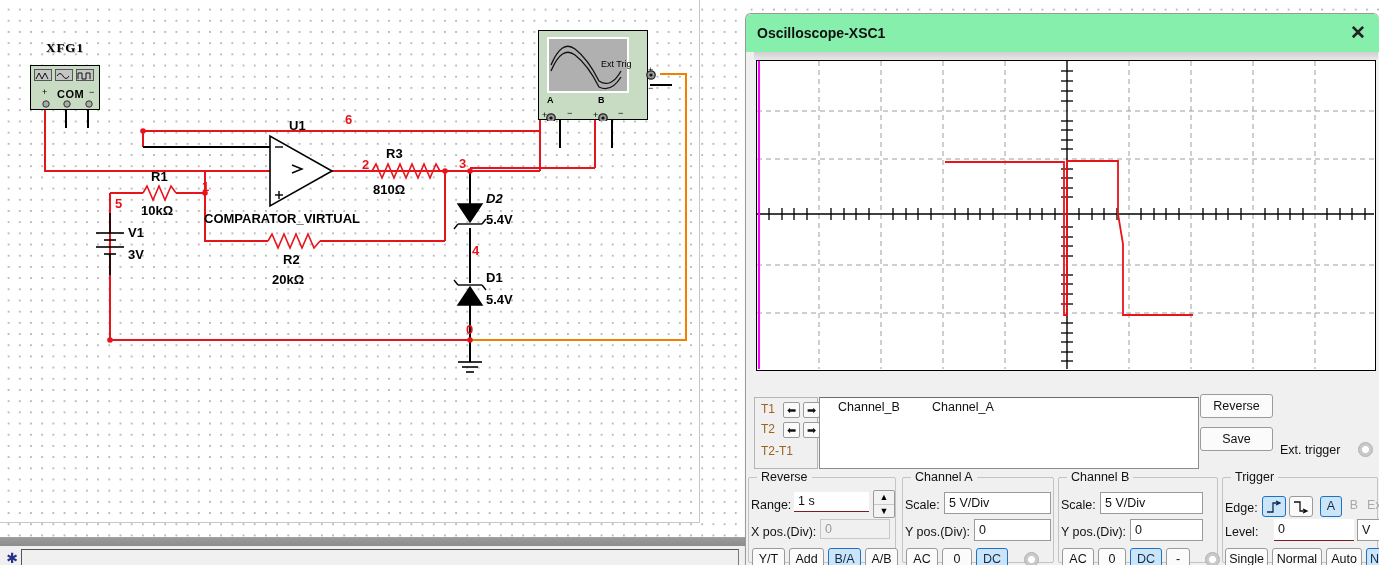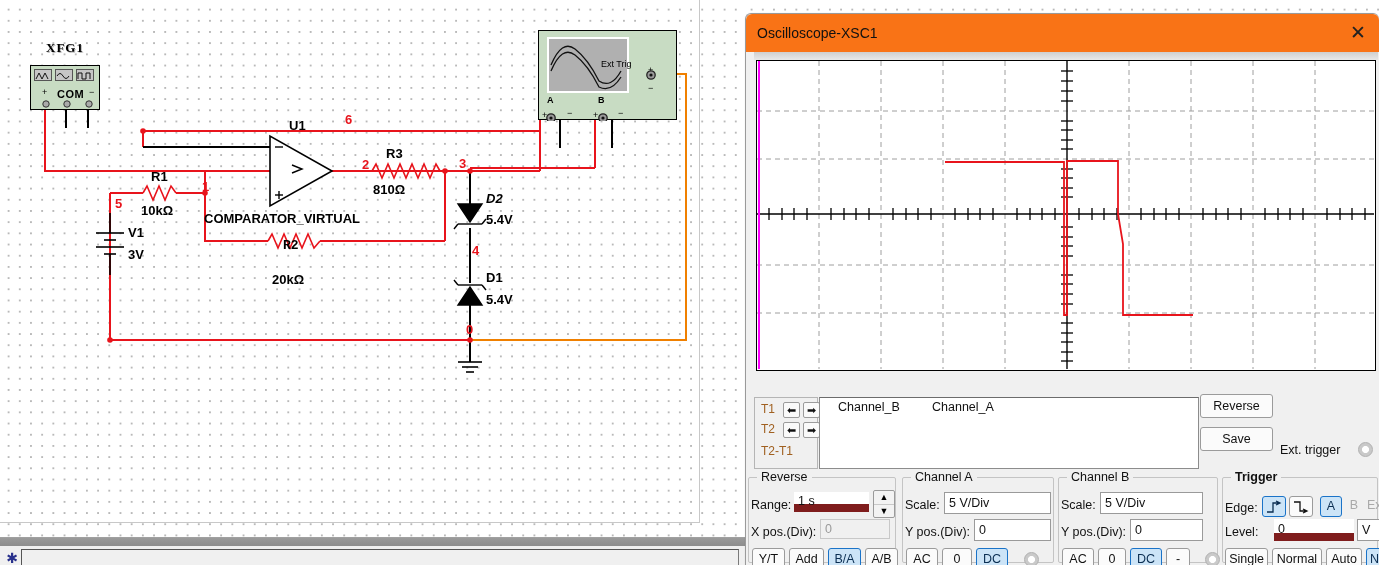--- a/index.html
+++ b/index.html
@@ -74,22 +74,22 @@
   
   #scope{
     position:absolute; left:745px; top:13px; width:634px; height:552px;
     background:#f0f0f0;
     border:1px solid #9a9a9a; border-bottom:none; border-right:none;
     border-top-left-radius:6px; border-top-right-radius:6px;
     box-shadow:0 0 0 1px rgba(0,0,0,.02);
   }
   #scope-title{
     position:absolute; left:0; top:0; right:0; height:38px;
-    background:#f97316;
-    border-top-left-radius:6px; border-top-right-radius:6px;
+    background:#86efac;
+    border-top-left-radius:6px; border-top-right-radius:6px;font-weight:bold;
   }
   #scope-title .t{
     position:absolute; left:11px; top:11px; font-size:14px; color:#111;
   }
   #scope-close{
     position:absolute; right:6px; top:6px; width:30px; height:26px;
     text-align:center; line-height:26px; font-size:19px; color:#222; cursor:pointer;
   }
 
   
@@ -148,21 +148,21 @@
   }
   .gbox > .glegend{
     position:absolute; top:-8px; left:8px; background:#f0f0f0;
     padding:0 4px; font-size:12.5px; color:#111;
   }
   .fld{
     position:absolute; background:#fff; border:1px solid #9a9a9a;
     font-size:12.5px; color:#111; padding-left:4px;
   }
   .fld.ro{ background:#f0f0f0; border-color:#c8c8c8; color:#9a9a9a; }
-  .fld.focus{ border:none; border-bottom:8px solid #7f1d1d; background:#fff; }
+  .fld.focus{ border:none; border-bottom:1px solid #7f1d1d; background:#fff; }
   .ftxt{ position:absolute; font-size:12.5px; color:#111; }
   .spin{
     position:absolute; width:22px; height:28px; background:#f3f3f3;
     border:1px solid #9b9b9b; border-radius:2px; cursor:pointer;
   }
   .spin .half{ position:absolute; left:0; width:20px; height:13px; text-align:center; font-size:9px; line-height:13px; }
 </style>
 </head>
 <body>
 
@@ -315,21 +315,21 @@
     <div class="pin-lbl" style="left:26px;top:22px;font-size:11px;font-weight:bold;letter-spacing:0.5px;">COM</div>
     <div class="pin-sign" style="left:58px;top:21px;">−</div>
     <svg style="position:absolute;left:0;top:32px" width="70" height="12">
       <circle cx="15" cy="6" r="3.2" fill="#aaa" stroke="#333"></circle>
       <circle cx="36" cy="6" r="3.2" fill="#aaa" stroke="#333"></circle>
       <circle cx="58" cy="6" r="3.2" fill="#aaa" stroke="#333"></circle>
     </svg>
   </div>
 
   <div class="refdes-shadow" style="left:583px;top:0;margin-top:36px;">XSC1</div>
-  <div class="instr" style="left:538px;top:30px;width:139px;height:90px;">
+  <div class="instr" style="left:538px;top:30px;width:110px;height:90px;">
     <div class="screen" style="left:8px;top:6px;width:82px;height:56px;">
       <svg width="78" height="52">
         <path d="M2,26 Q13,0 26,10 T50,42 Q62,50 72,32" fill="none" stroke="#111" stroke-width="1.3"></path>
         <path d="M2,32 Q13,6 26,16 T50,48 Q62,54 72,38" fill="none" stroke="#111" stroke-width="1.3"></path>
       </svg>
     </div>
     <div class="pin-lbl" style="left:62px;top:28px;">Ext Trig</div>
     <div class="pin-lbl" style="left:8px;top:64px;font-weight:bold;">A</div>
     <div class="pin-lbl" style="left:59px;top:64px;font-weight:bold;">B</div>
     <div class="pin-sign" style="left:3px;top:79px;">+</div>
@@ -344,21 +344,21 @@
       <circle cx="64" cy="87" r="4.2" fill="#999" stroke="#222" stroke-width="1.3"></circle>
       <circle cx="64" cy="87" r="1.6" fill="#111"></circle>
       <circle cx="112" cy="44" r="4.2" fill="#999" stroke="#222" stroke-width="1.3"></circle>
       <circle cx="112" cy="44" r="1.6" fill="#111"></circle>
     </svg>
   </div>
 
   <div class="inst" style="left:151px;top:169px;">R1</div>
   <div class="val" style="left:141px;top:203px;">10kΩ</div>
 
-  <div class="inst" style="left:283px;top:238px;font-family:Liberation Mono, monospace;">R2</div>
+  <div class="inst" style="left:283px;top:252px;">R2</div>
   <div class="val" style="left:272px;top:272px;">20kΩ</div>
 
   <div class="inst" style="left:386px;top:146px;">R3</div>
   <div class="val" style="left:373px;top:182px;">810Ω</div>
 
   <div class="inst" style="left:128px;top:225px;">V1</div>
   <div class="val" style="left:128px;top:247px;">3V</div>
 
   <div class="inst" style="left:486px;top:270px;">D1</div>
   <div class="val" style="left:486px;top:292px;">5.4V</div>
@@ -555,21 +555,21 @@
   <div class="ftxt" style="left:315px;top:484px;">Scale:</div>
   <div class="fld" style="left:354px;top:478px;width:103px;height:22px;line-height:20px;">5  V/Div</div>
   <div class="ftxt" style="left:315px;top:511px;">Y pos.(Div):</div>
   <div class="fld" style="left:384px;top:505px;width:73px;height:22px;line-height:20px;">0</div>
   <div class="btn" style="left:316px;top:534px;width:32px;height:22px;line-height:20px;">AC</div>
   <div class="btn" style="left:352px;top:534px;width:28px;height:22px;line-height:20px;">0</div>
   <div class="btn sel" style="left:384px;top:534px;width:32px;height:22px;line-height:20px;">DC</div>
   <div class="btn" style="left:420px;top:534px;width:24px;height:22px;line-height:20px;">-</div>
   <div class="knob" style="left:459px;top:538px;"></div>
 
-  <div class="gbox" style="left:476px;top:463px;width:156px;height:86px;font-weight:bold;">
+  <div class="gbox" style="left:476px;top:463px;width:156px;height:86px;">
     <div class="glegend">Trigger</div>
   </div>
   <div class="ftxt" style="left:479px;top:487px;">Edge:</div>
   <div class="btn sel" style="left:516px;top:482px;width:24px;height:21px;">
     <svg width="20" height="18" style="margin-top:1px">
         <path d="M3,14 L9,14 L9,5 L16,5 M12,3 L16,5 L12,7" fill="none" stroke="#0b2e52" stroke-width="1.3"></path>
       </svg>
   </div>
   <div class="btn" style="left:543px;top:482px;width:24px;height:21px;">
     <svg width="20" height="18" style="margin-top:1px">

